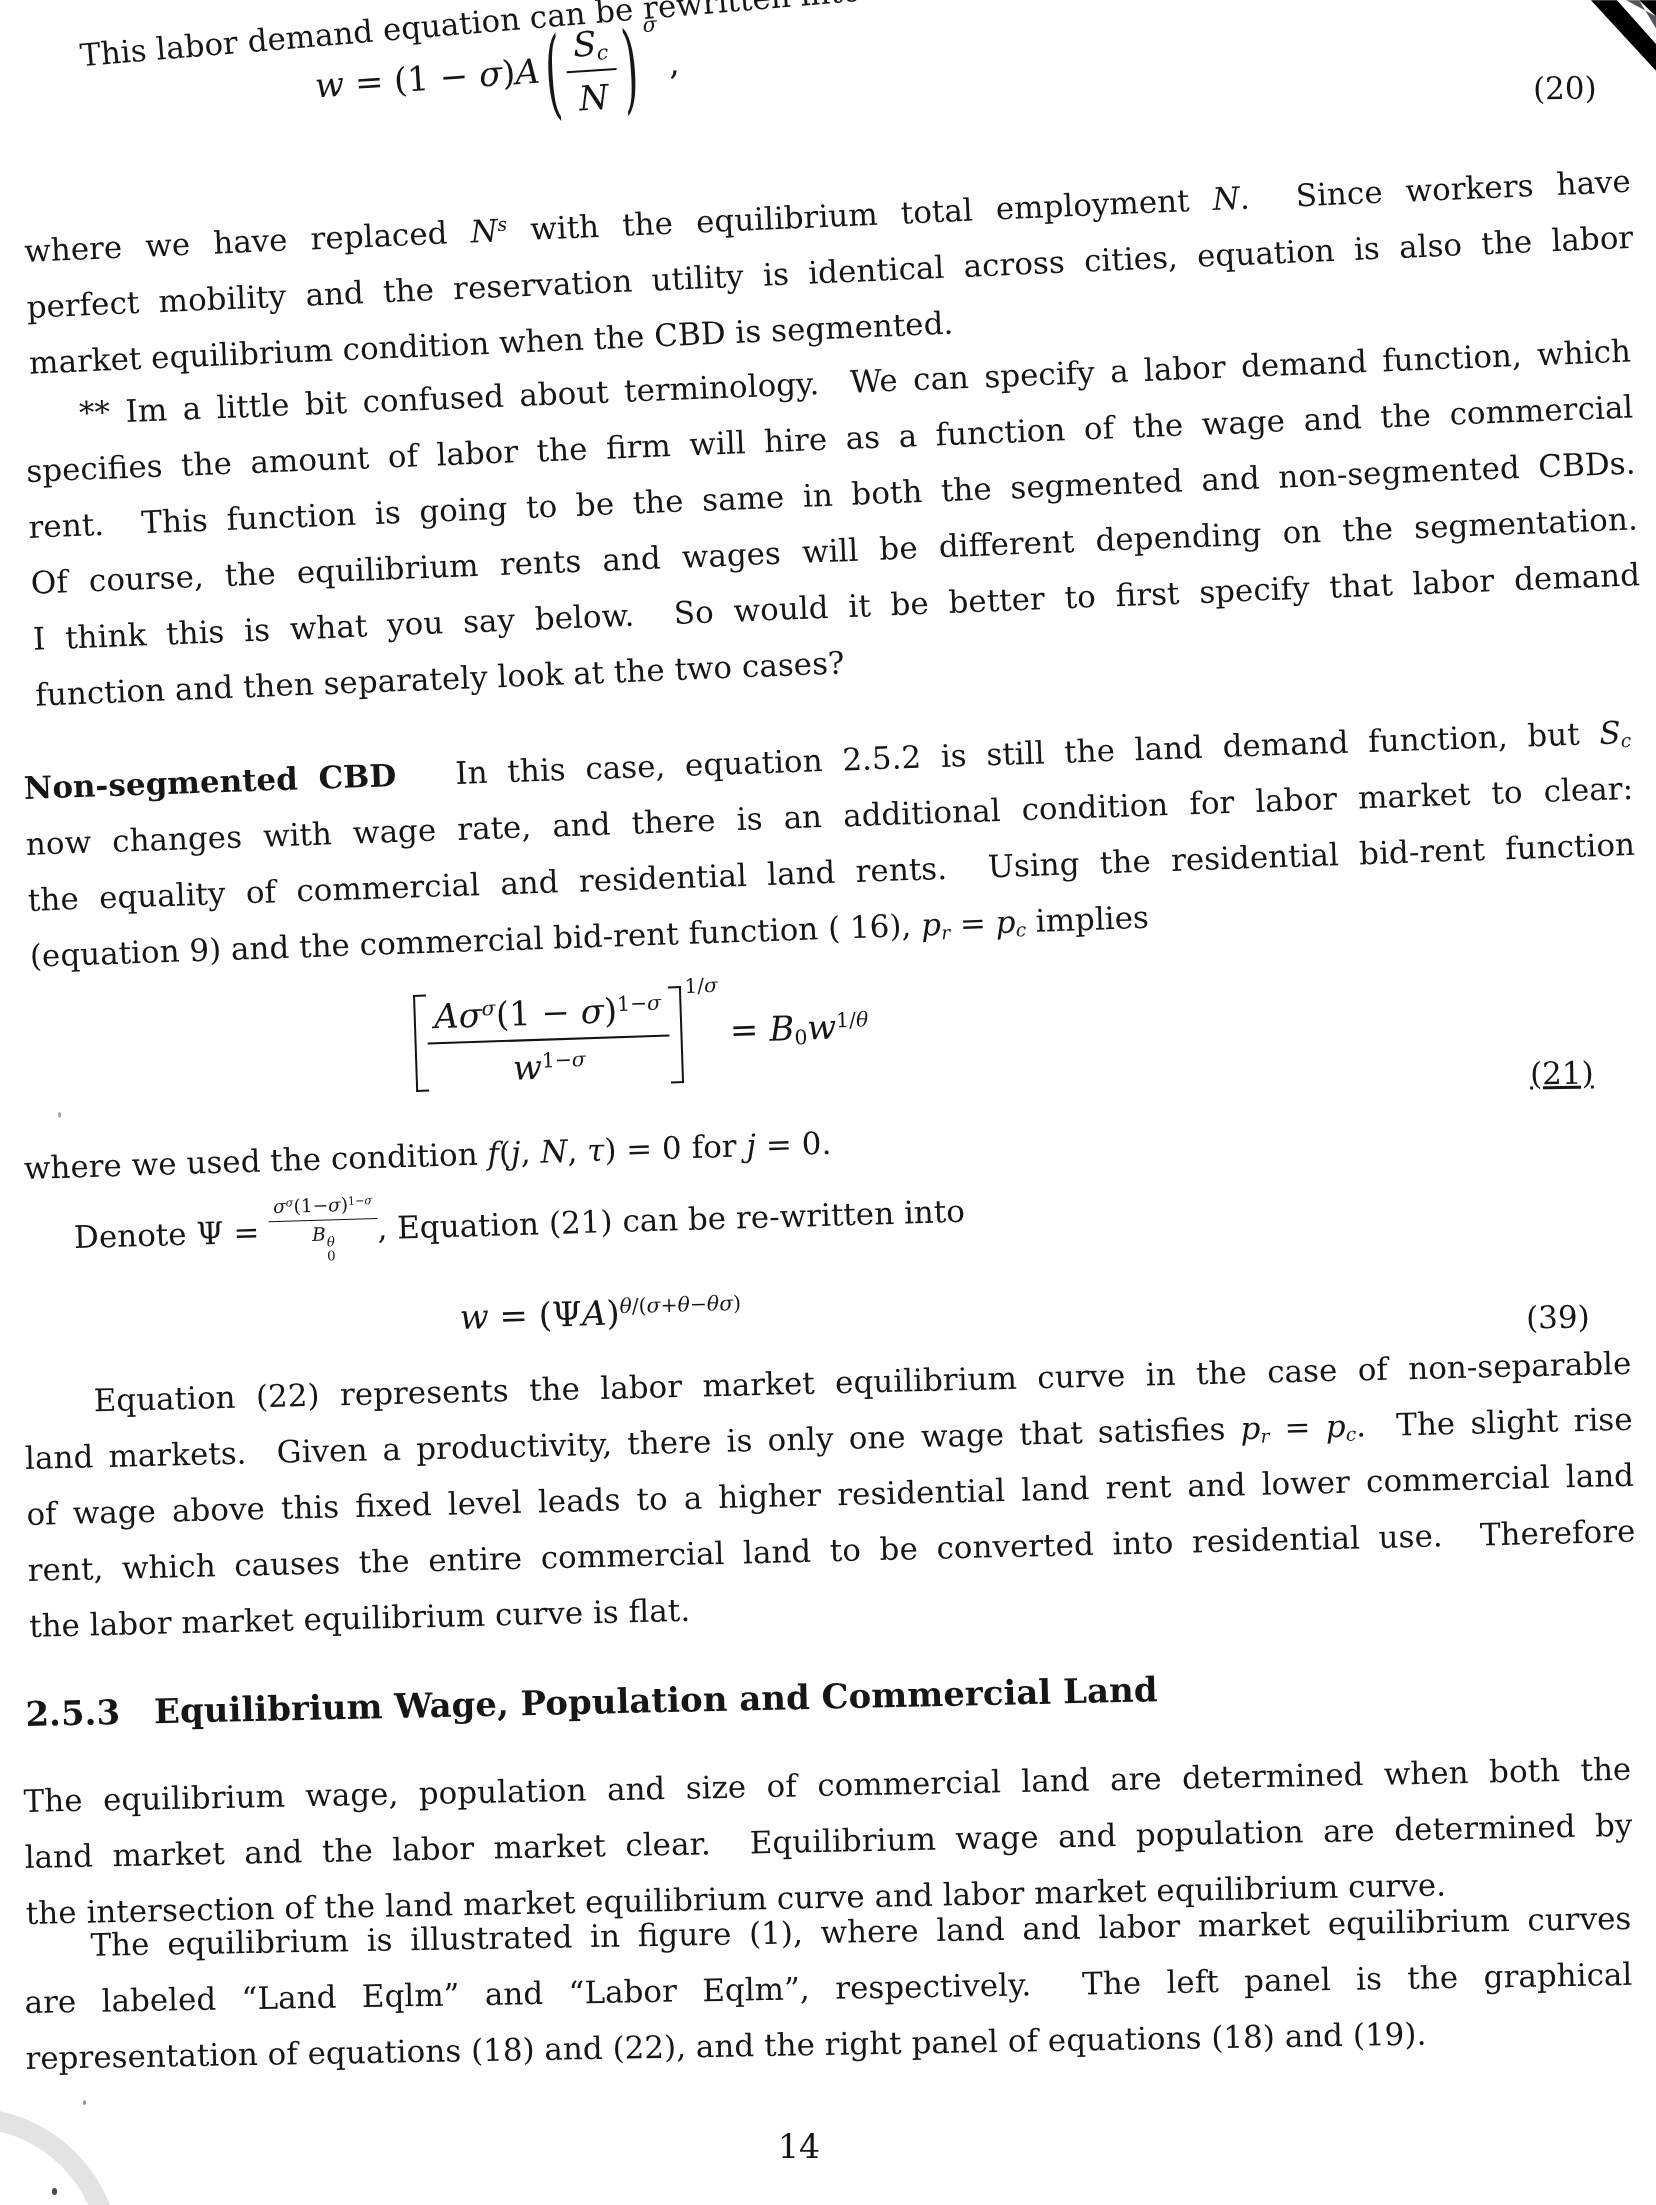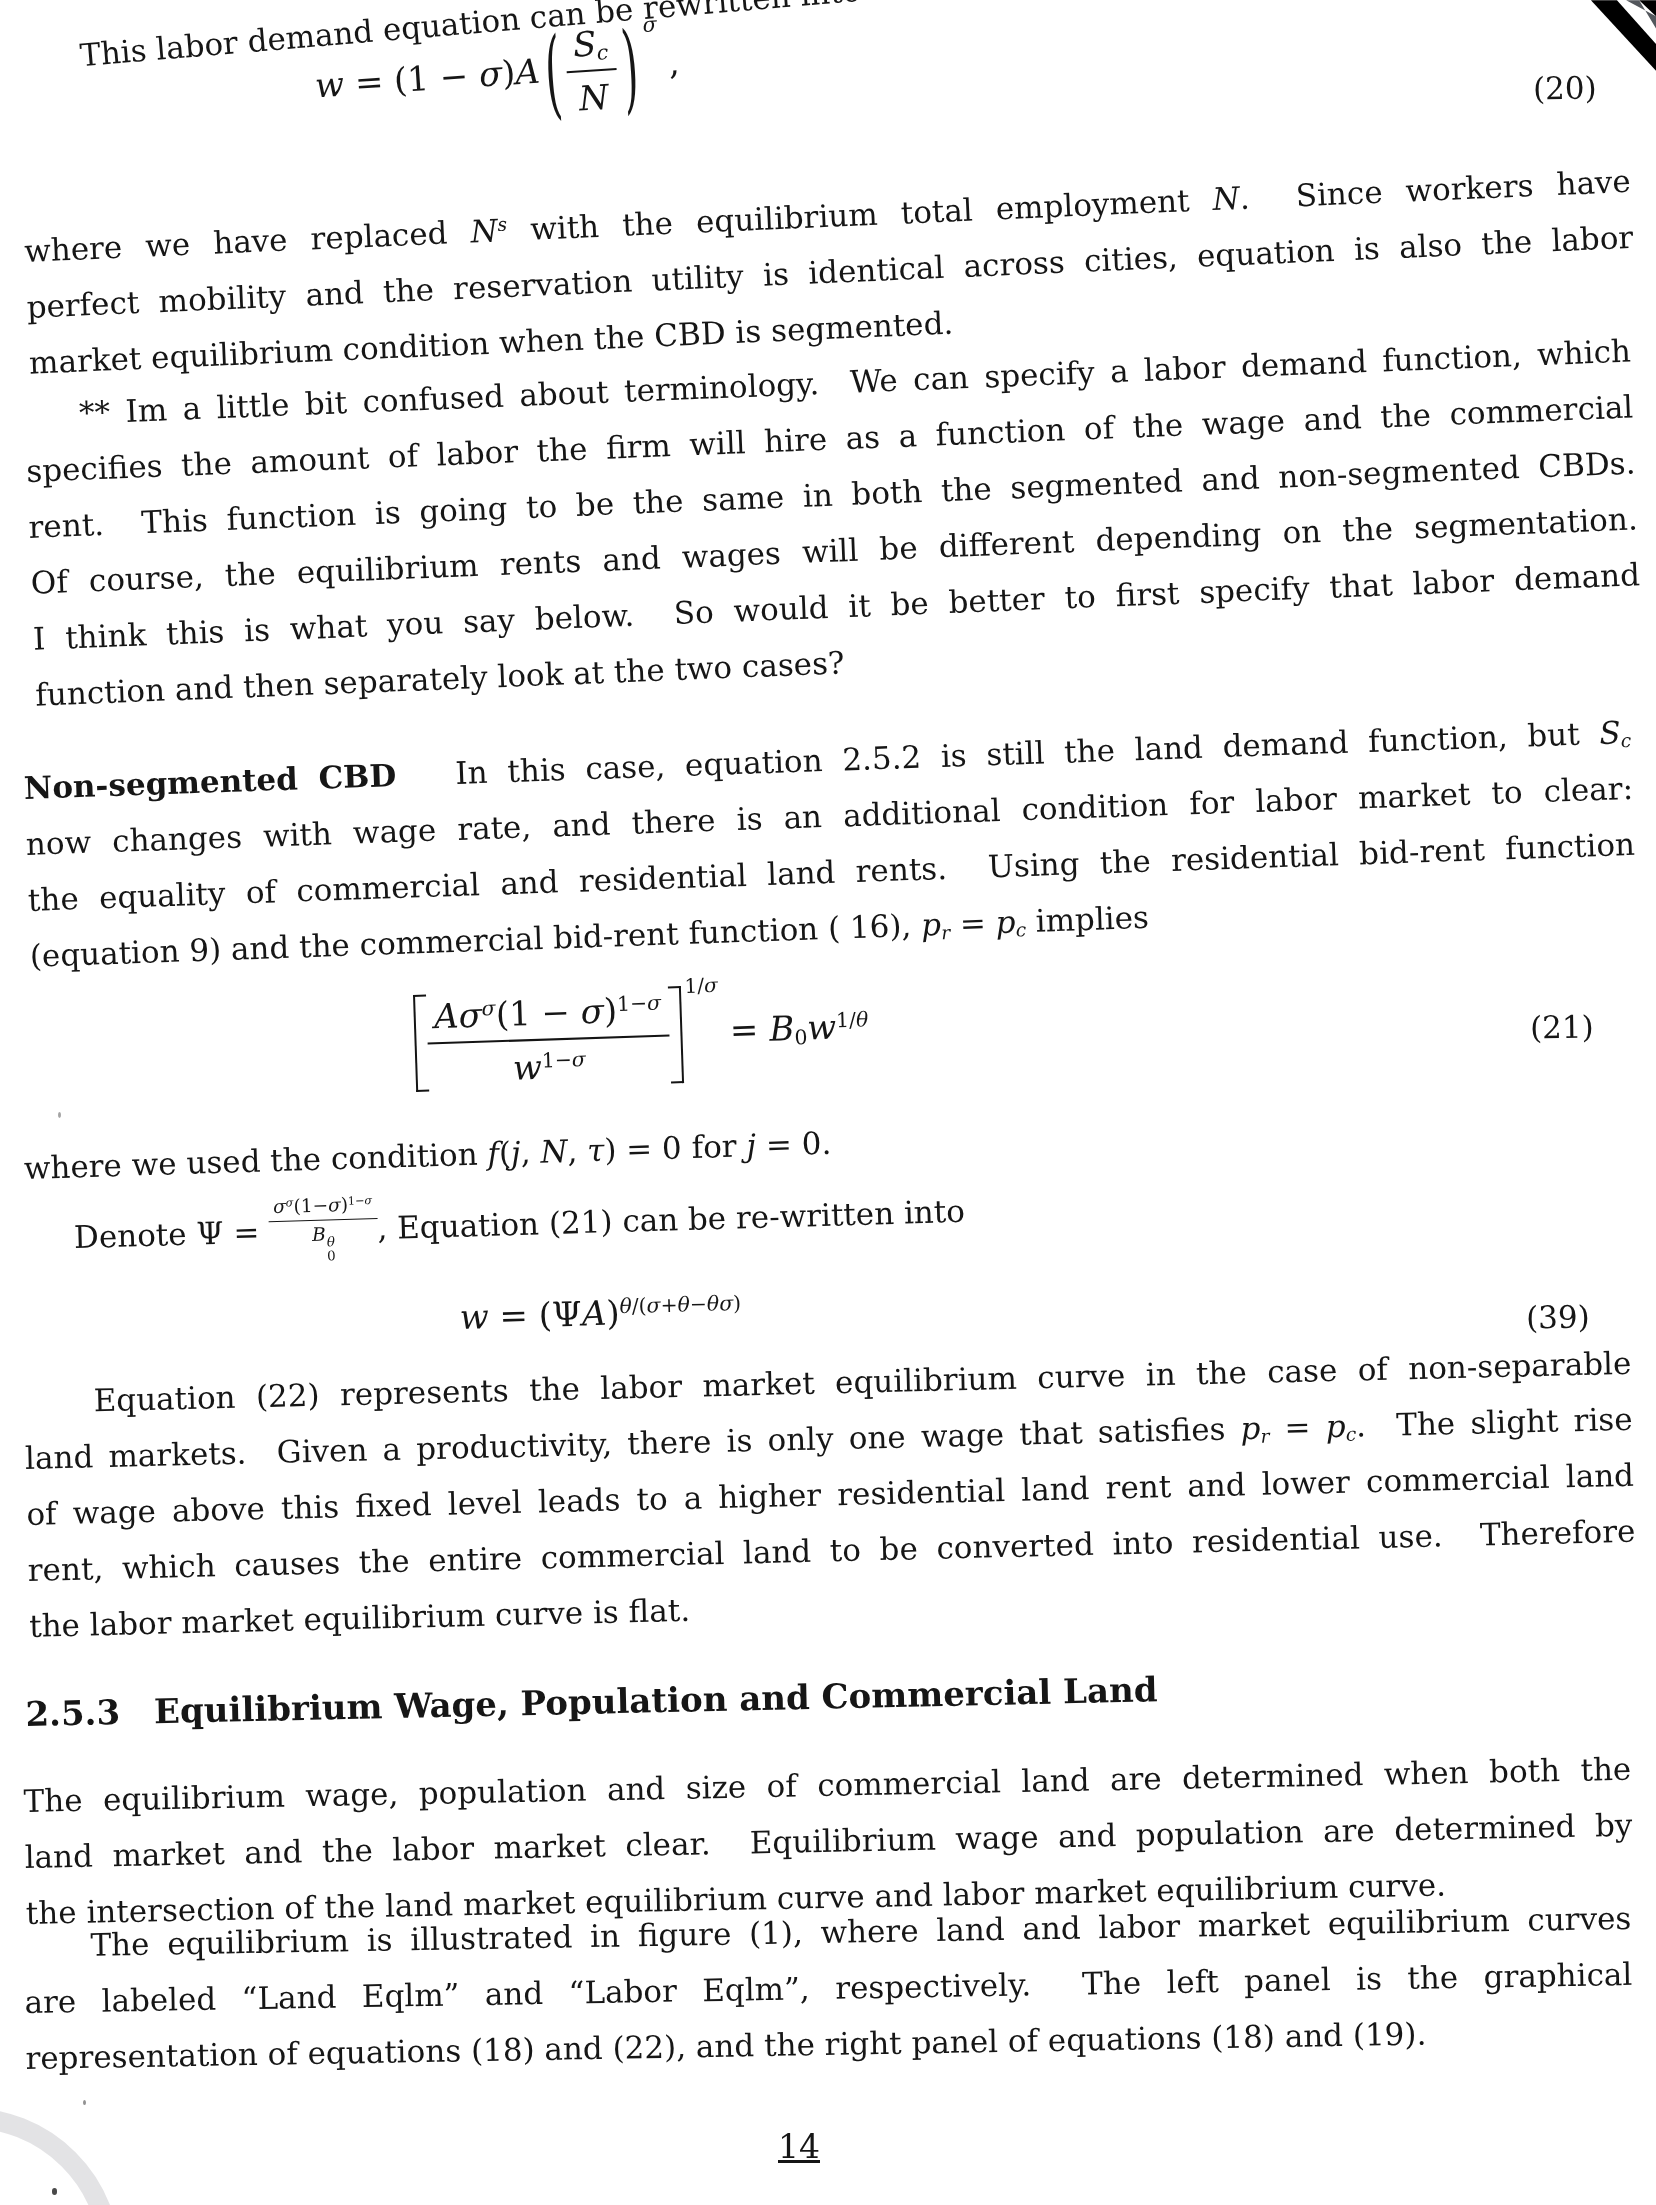--- a/index.html
+++ b/index.html
@@ -90,21 +90,21 @@
   </div>
 
   <div class="blk eq" style="left:413px;top:995px;transform:rotate(-1.9deg);"><span class="brk">
         <span class="lbrk"></span>
         <span class="frac">
           <span class="num"><i>Aσ</i><sup><i>σ</i></sup>(1 − <i>σ</i>)<sup>1−<i>σ</i></sup></span>
           <span class="den"><i>w</i><sup>1−<i>σ</i></sup></span>
         </span>
         <span class="rbrk"></span>
       </span><span class="brksup">1/<i>σ</i></span> = <i>B</i><sub>0</sub><i>w</i><sup>1/<i>θ</i></sup></div>
-  <div class="tag" style="left:1530px;top:1009px;transform:rotate(-0.8deg);">(21)</div>
+  <div class="tag" style="left:1530px;top:1055px;transform:rotate(-0.8deg);text-decoration:underline;">(21)</div>
 
   <div class="blk body-text" style="top:1140px;transform:rotate(-1.8deg);">
     <div class="line nj">where we used the condition <i>f</i>(<i>j</i>, <i>N</i>, <i>τ</i>) = 0 for <i>j</i> = 0.</div>
   </div>
   <div class="blk eq" style="left:73px;top:1204px;font-size:31px;transform:rotate(-1.7deg);">Denote Ψ = <span class="ifrac">
         <span class="num"><i>σ</i><sup><i>σ</i></sup>(1−<i>σ</i>)<sup>1−<i>σ</i></sup></span>
         <span class="den"><i>B</i><span class="ss">
             <span><i>θ</i></span>
             <span>0</span>
           </span></span>
@@ -130,16 +130,16 @@
     <div class="line j">land market and the labor market clear.&nbsp; Equilibrium wage and population are determined by</div>
     <div class="line nj">the intersection of the land market equilibrium curve and labor market equilibrium curve.</div>
   </div>
 
   <div class="blk body-text" style="top:1918px;transform:rotate(-1deg);">
     <div class="line j ind88">The equilibrium is illustrated in figure (1), where land and labor market equilibrium curves</div>
     <div class="line j">are labeled “Land Eqlm” and “Labor Eqlm”, respectively.&nbsp; The left panel is the graphical</div>
     <div class="line nj">representation of equations (18) and (22), and the right panel of equations (18) and (19).</div>
   </div>
 
-  <div class="pagenum" style="left:778px;top:2127px;text-decoration:underline;">14</div>
+  <div class="pagenum" style="left:778px;top:2127px;">14</div>
 
 </div>
 
 
 </body></html>

